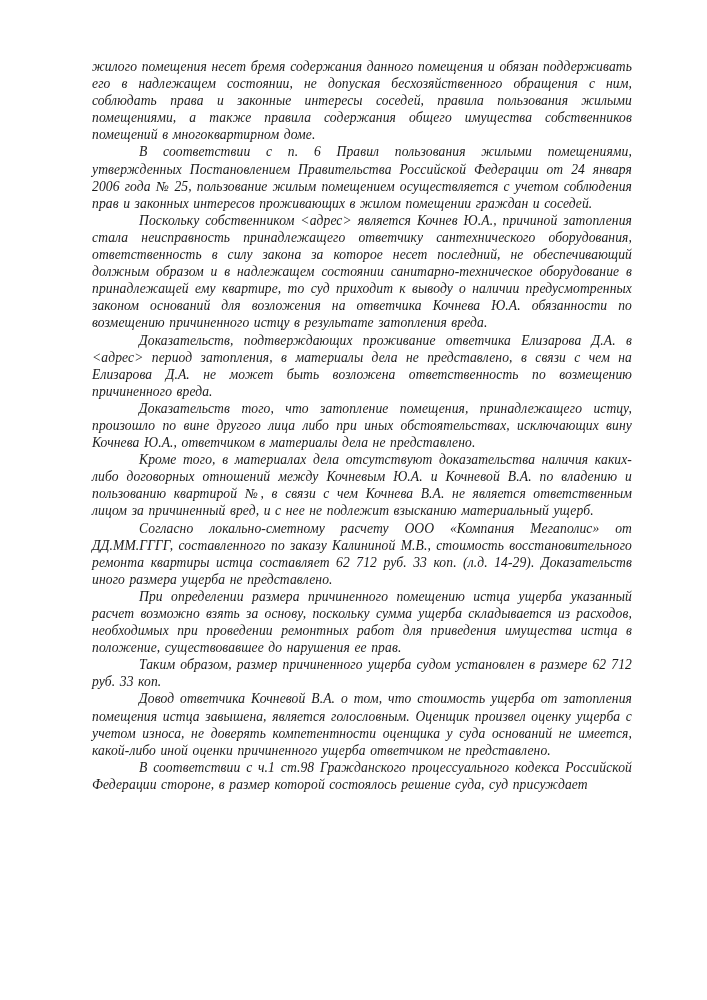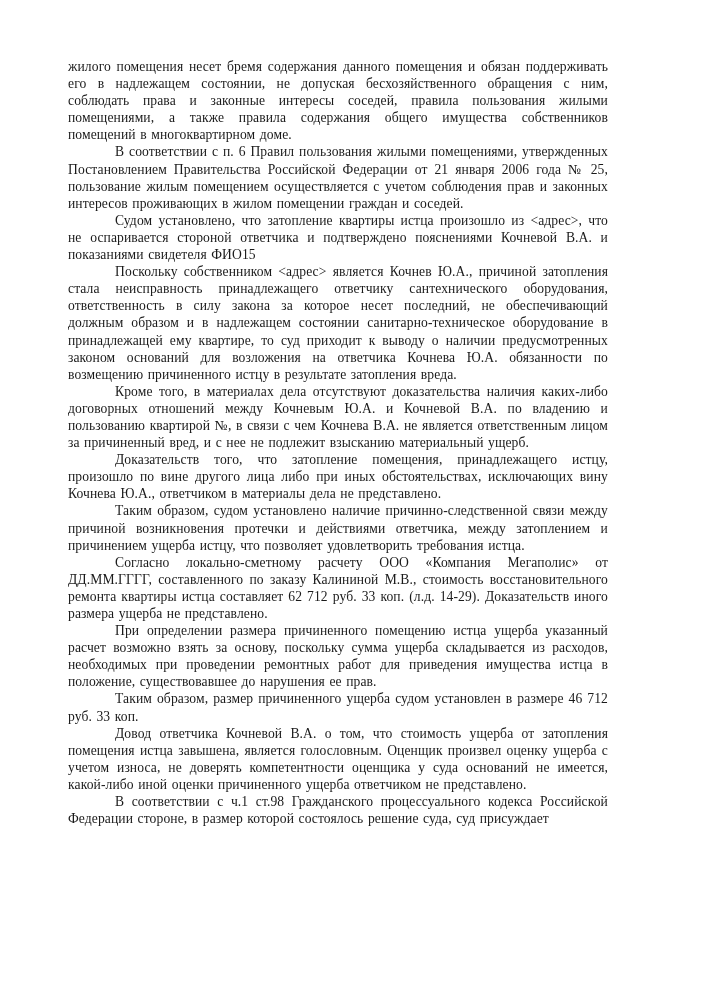--- a/index.html
+++ b/index.html
@@ -12,48 +12,48 @@
     width: 707px;
     height: 1000px;
     margin: 0 auto;
     background: #ffffff;
     overflow: hidden;
     font-family: "Liberation Serif", "DejaVu Serif", serif;
     color: #1a1a1a;
   }
   .doc-body {
     position: absolute;
-    left: 68px;
+    left: 92px;
     top: 58px;
     width: 540px;
+    font-style: italic;
   }
   .para {
     margin: 0;
     padding: 0;
     font-size: 13.6px;
     line-height: 17.1px;
     text-align: justify;
     word-spacing: 1px;
     letter-spacing: 0.1px;
   }
   .para.indent {
     text-indent: 47px;
   }
 </style>
 </head>
 <body>
 
 <div class="page">
   <div class="doc-body" id="doc-body">
       <p class="para">жилого помещения несет бремя содержания данного помещения и обязан поддерживать его в надлежащем состоянии, не допуская бесхозяйственного обращения с ним, соблюдать права и законные интересы соседей, правила пользования жилыми помещениями, а также правила содержания общего имущества собственников помещений в многоквартирном доме.</p>
-      <p class="para indent">В соответствии с п. 6 Правил пользования жилыми помещениями, утвержденных Постановлением Правительства Российской Федерации от 21 января 2006 года № 25, пользование жилым помещением осуществляется с учетом соблюдения прав и законных интересов проживающих в жилом помещении граждан и соседей.</p>
-      <p class="para indent">Судом установлено, что затопление квартиры истца произошло из &lt;адрес&gt;, что не оспаривается стороной ответчика и подтверждено пояснениями Кочневой В.А. и показаниями свидетеля ФИО15</p>
+      <p class="para indent">В соответствии с п. 6 Правил пользования жилыми помещениями, утвержденных Постановлением Правительства Российской Федерации от 24 января 2006 года № 25, пользование жилым помещением осуществляется с учетом соблюдения прав и законных интересов проживающих в жилом помещении граждан и соседей.</p>
       <p class="para indent">Поскольку собственником &lt;адрес&gt; является Кочнев Ю.А., причиной затопления стала неисправность принадлежащего ответчику сантехнического оборудования, ответственность в силу закона за которое несет последний, не обеспечивающий должным образом и в надлежащем состоянии санитарно-техническое оборудование в принадлежащей ему квартире, то суд приходит к выводу о наличии предусмотренных законом оснований для возложения на ответчика Кочнева Ю.А. обязанности по возмещению причиненного истцу в результате затопления вреда.</p>
+      <p class="para indent">Доказательств, подтверждающих проживание ответчика Елизарова Д.А. в &lt;адрес&gt; период затопления, в материалы дела не представлено, в связи с чем на Елизарова Д.А. не может быть возложена ответственность по возмещению причиненного вреда.</p>
+      <p class="para indent">Доказательств того, что затопление помещения, принадлежащего истцу, произошло по вине другого лица либо при иных обстоятельствах, исключающих вину Кочнева Ю.А., ответчиком в материалы дела не представлено.</p>
       <p class="para indent">Кроме того, в материалах дела отсутствуют доказательства наличия каких-либо договорных отношений между Кочневым Ю.А. и Кочневой В.А. по владению и пользованию квартирой №, в связи с чем Кочнева В.А. не является ответственным лицом за причиненный вред, и с нее не подлежит взысканию материальный ущерб.</p>
-      <p class="para indent">Доказательств того, что затопление помещения, принадлежащего истцу, произошло по вине другого лица либо при иных обстоятельствах, исключающих вину Кочнева Ю.А., ответчиком в материалы дела не представлено.</p>
-      <p class="para indent">Таким образом, судом установлено наличие причинно-следственной связи между причиной возникновения протечки и действиями ответчика, между затоплением и причинением ущерба истцу, что позволяет удовлетворить требования истца.</p>
       <p class="para indent">Согласно локально-сметному расчету ООО «Компания Мегаполис» от ДД.ММ.ГГГГ, составленного по заказу Калининой М.В., стоимость восстановительного ремонта квартиры истца составляет 62 712 руб. 33 коп. (л.д. 14-29). Доказательств иного размера ущерба не представлено.</p>
       <p class="para indent">При определении размера причиненного помещению истца ущерба указанный расчет возможно взять за основу, поскольку сумма ущерба складывается из расходов, необходимых при проведении ремонтных работ для приведения имущества истца в положение, существовавшее до нарушения ее прав.</p>
-      <p class="para indent">Таким образом, размер причиненного ущерба судом установлен в размере 46 712 руб. 33 коп.</p>
+      <p class="para indent">Таким образом, размер причиненного ущерба судом установлен в размере 62 712 руб. 33 коп.</p>
       <p class="para indent">Довод ответчика Кочневой В.А. о том, что стоимость ущерба от затопления помещения истца завышена, является голословным. Оценщик произвел оценку ущерба с учетом износа, не доверять компетентности оценщика у суда оснований не имеется, какой-либо иной оценки причиненного ущерба ответчиком не представлено.</p>
       <p class="para indent">В соответствии с ч.1 ст.98 Гражданского процессуального кодекса Российской Федерации стороне, в размер которой состоялось решение суда, суд присуждает</p>
     </div>
 </div>
 
 </body></html>

